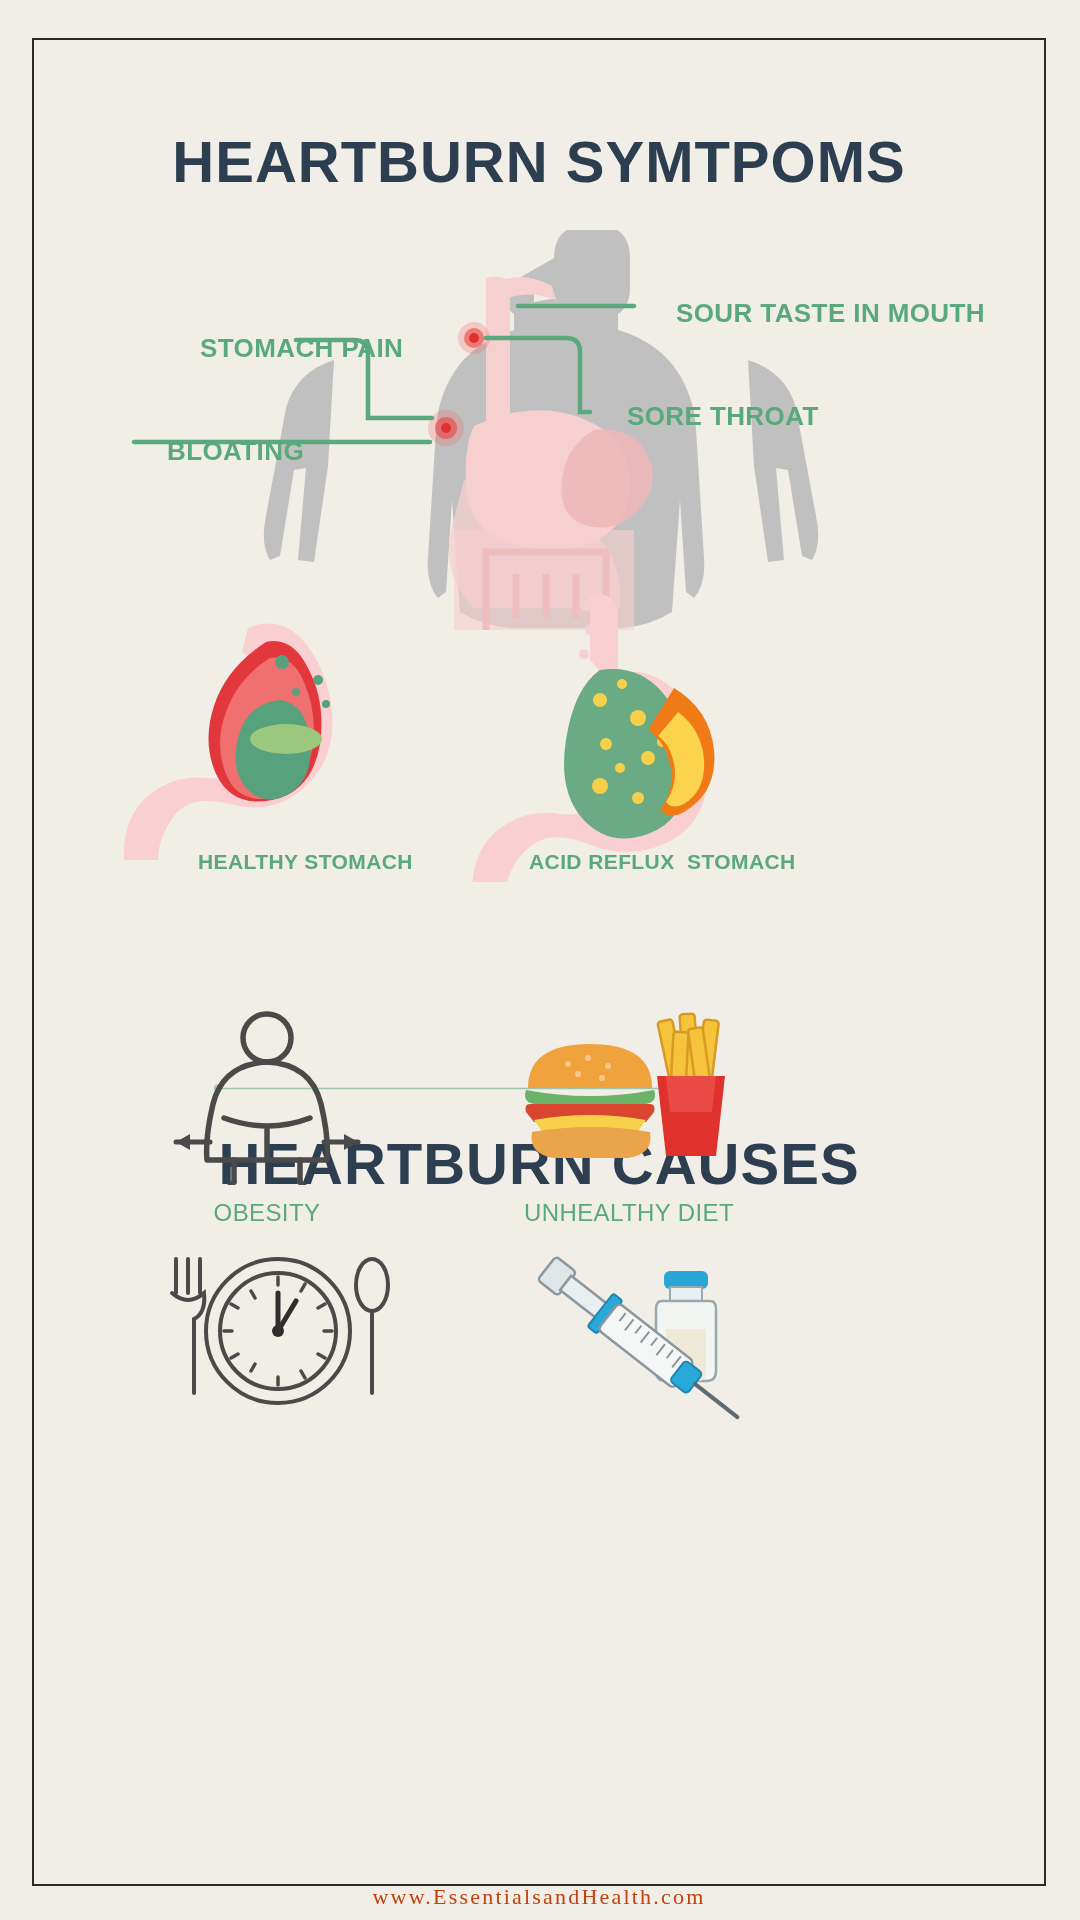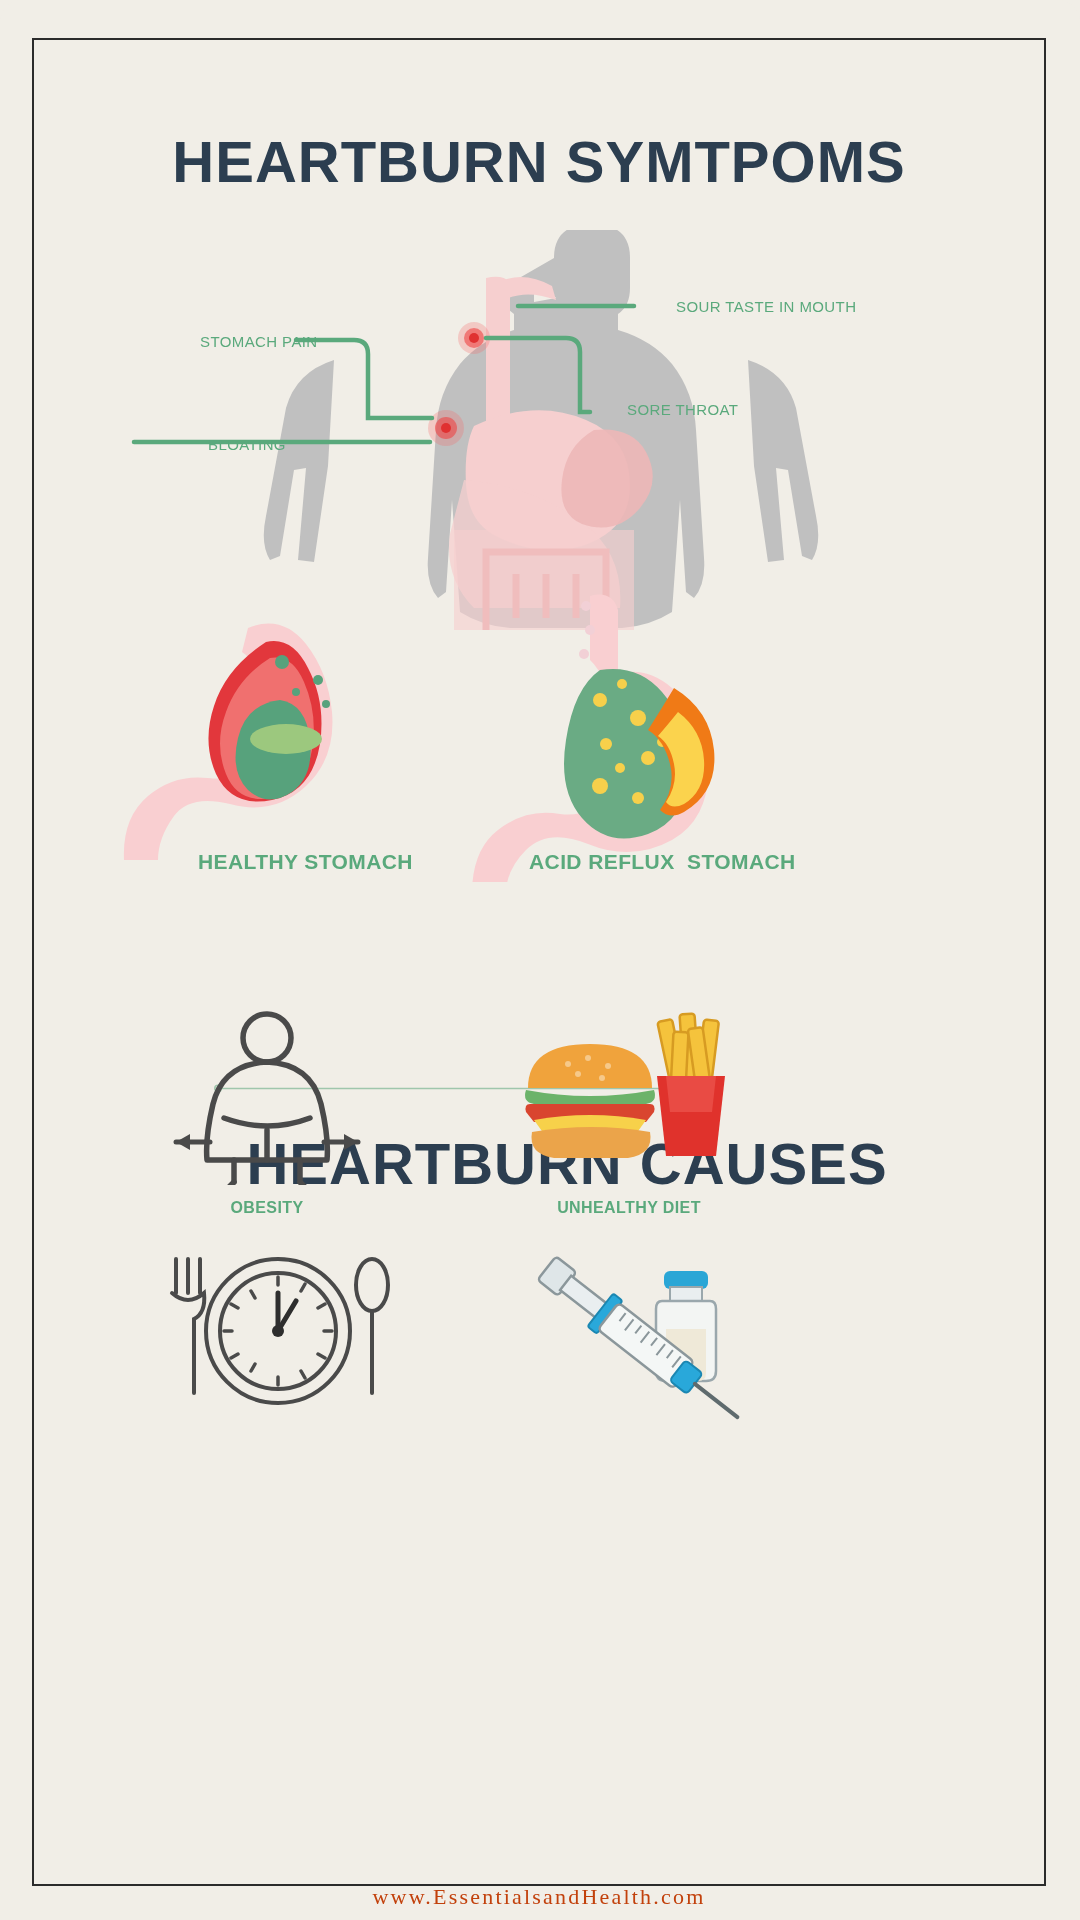--- a/index.html
+++ b/index.html
@@ -29,43 +29,43 @@
     position:absolute;
     left:0; width:100%;
     text-align:center;
     color:#2c3e50;
     font-weight:bold;
     letter-spacing:1px;
     font-size:58px;
     line-height:1;
   }
   #title-symptoms{ top:93px; }
-  #title-causes{ top:1095px;padding-left:28px; }
+  #title-causes{ top:1095px; }
 
   
   .body-stage{
     position:absolute;
     left:0; top:190px;
     width:100%; height:390px;
   }
   .body-svg{ position:absolute; left:0; top:0; }
 
   
   .callout{
     position:absolute;
     color:#5aa97c;
-    font-weight:normal;
-    font-size:15px;
+    font-weight:bold;
+    font-size:26px;
     letter-spacing:0.4px;
     white-space:nowrap;
   }
   #label-sour-taste{ left:642px; top:258px; }
   #label-sore-throat{ left:593px; top:361px; }
   #label-stomach-pain{ left:166px; top:293px; text-align:right;}
-  #label-bloating{ left:133px; top:396px;margin-left:41px; }
+  #label-bloating{ left:133px; top:396px; }
 
   
   .stomachs{
     position:absolute;
     left:0; top:552px;
     width:100%; height:290px;
   }
   .stomach-caption{
     position:absolute;
     color:#5aa97c;
@@ -97,22 +97,22 @@
     text-align:center;
   }
   .cause .art{
     height:175px;
     display:flex; align-items:flex-end; justify-content:center;
   }
   .cause-label{
     display:block;
     margin-top:14px;
     color:#5aa97c;
-    font-weight:bold;
-    font-size:16px;
+    font-weight:normal;
+    font-size:24px;
     letter-spacing:0.4px;
     white-space:nowrap;
   }
   #cause-obesity{ left:68px; top:0; }
   #cause-diet{   left:430px; top:0; }
   #cause-late{   left:80px; top:235px; }
   #cause-meds{   left:440px; top:235px; }
 
   
   .footer{

